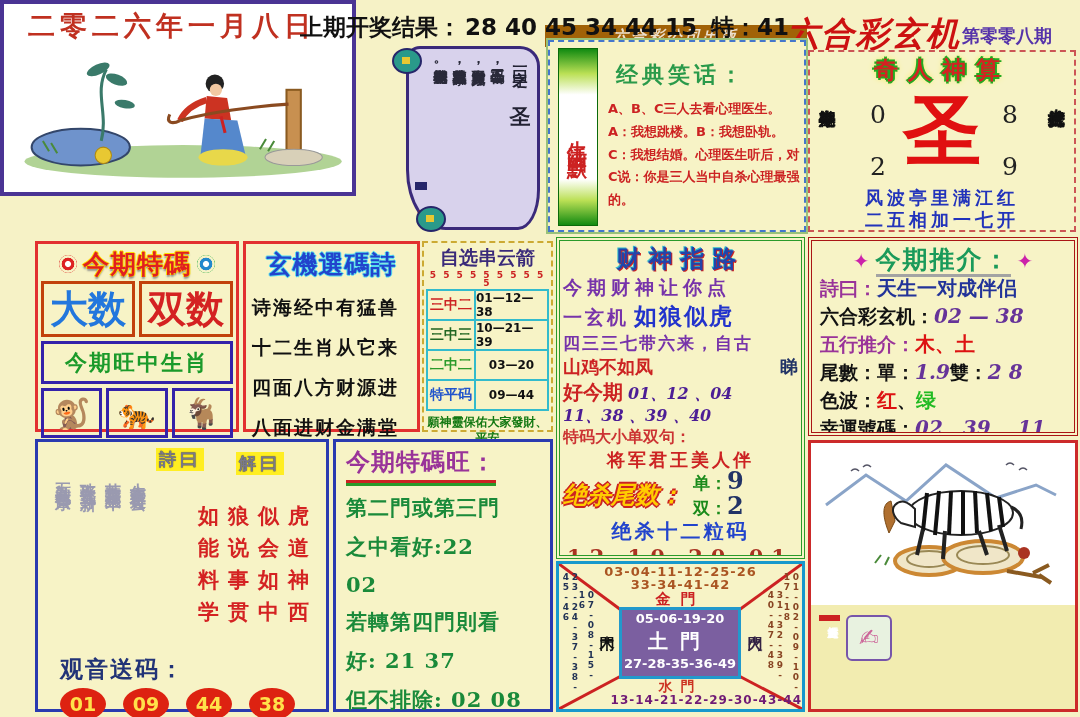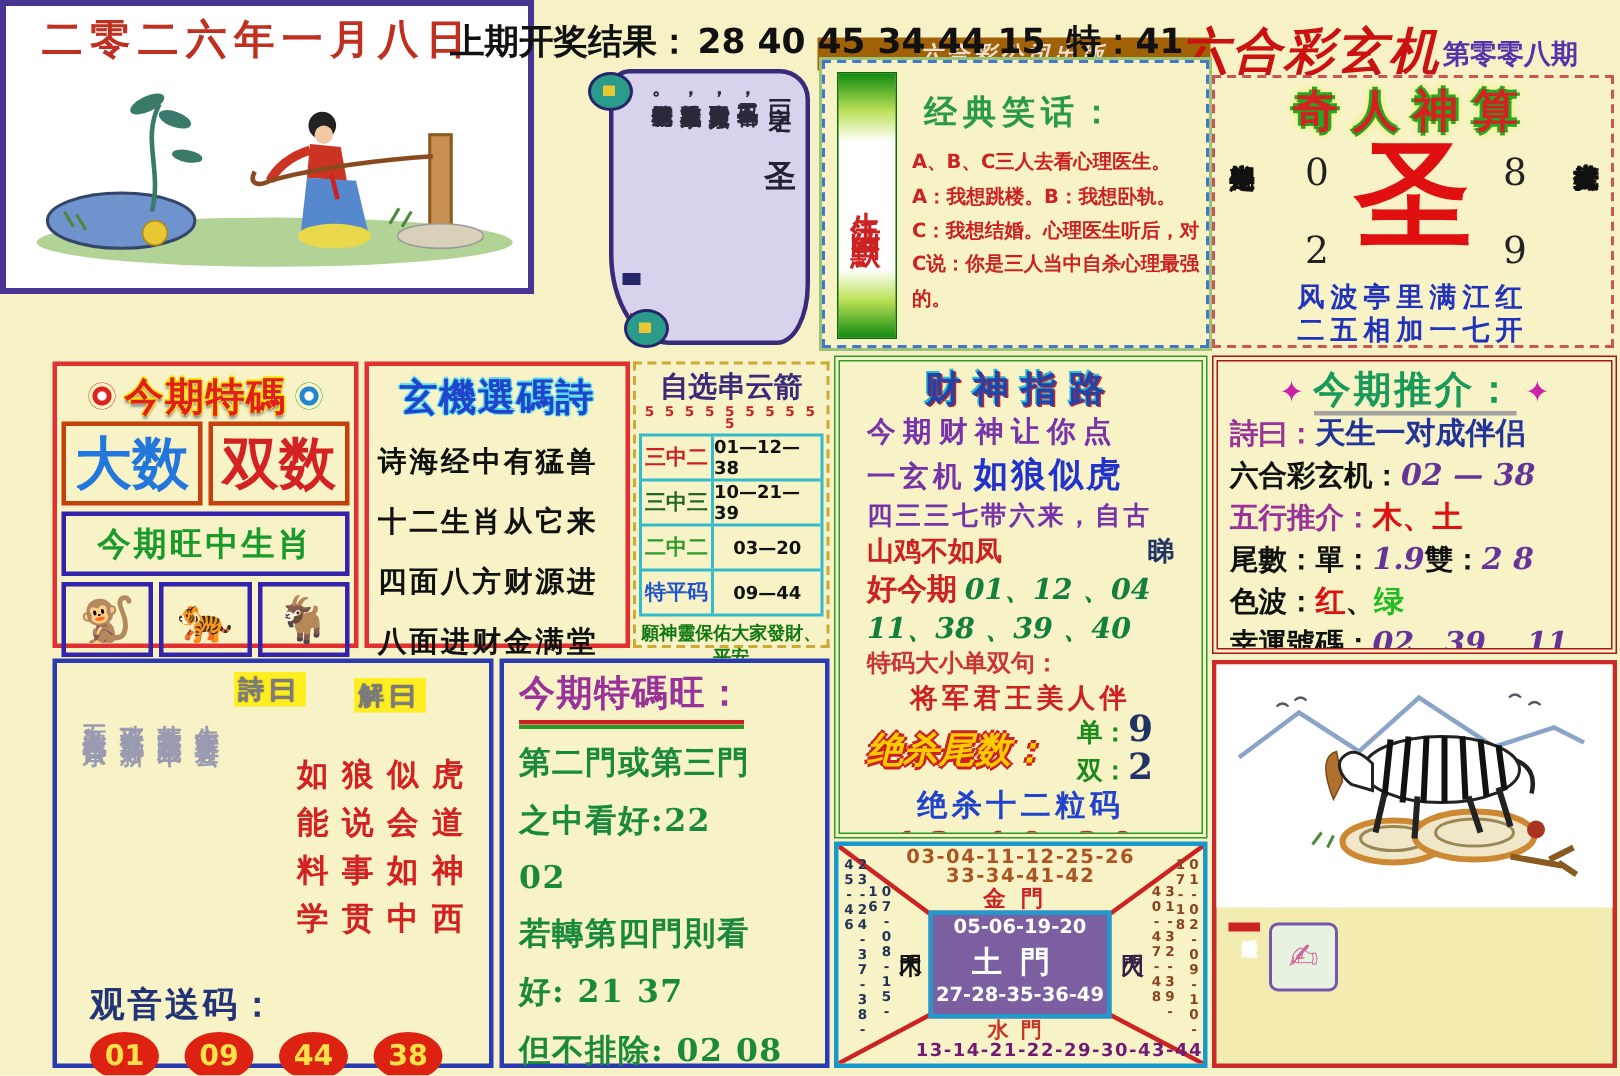--- a/index.html
+++ b/index.html
@@ -44,21 +44,21 @@
   .joke{left:548px;top:40px;width:258px;height:192px;border:2px dashed #4477cc;box-shadow:0 0 0 2px #9ac27a;}
   .banner{position:absolute;left:8px;top:6px;width:38px;height:176px;
       background:linear-gradient(180deg,#118a11 0%,#bbe055 14%,#ffffff 26%,#ffffff 74%,#bbe055 86%,#118a11 100%);
       border:1px solid #0a6a0a;display:flex;align-items:center;justify-content:center;}
   .banner .v{font-size:20px;font-weight:bold;color:#cc2222;font-family:"DejaVu Serif",serif;letter-spacing:6px;}
   .joke-title{position:absolute;left:66px;top:18px;font-size:22px;font-weight:bold;color:#2a9a4a;letter-spacing:4px;}
   .joke-body{position:absolute;left:58px;top:56px;width:192px;font-size:13px;font-weight:bold;color:#cc2222;line-height:1.75;}
 
   
   .wonder{left:808px;top:50px;width:268px;height:182px;border:2px dashed #cc5555;}
-  .wonder-title{position:absolute;left:0;right:0;top:2px;text-align:center;font-size:30px;font-weight:bold;
+  .wonder-title{position:absolute;left:0;right:0;top:2px;text-align:center;font-size:24px;font-weight:bold;
       color:#d42222;font-family:"DejaVu Serif",serif;letter-spacing:10px;
       text-shadow:-2px 0 #22aa22,2px 0 #22aa22,0 -2px #22aa22,0 2px #22aa22,0 0 6px #ffe000;}
   .wleft{left:8px;top:44px;font-size:17px;font-weight:bold;color:#111;height:132px;line-height:1.1;}
   .wright{right:8px;top:44px;font-size:17px;font-weight:bold;color:#111;height:132px;line-height:1.1;}
   .wnum{font-size:25px;color:#222;font-family:"DejaVu Serif",serif;}
   .n0{left:60px;top:48px;} .n1{left:192px;top:48px;} .n2{left:60px;top:100px;} .n3{left:192px;top:100px;}
   .wchar{left:0;right:0;top:40px;text-align:center;font-size:78px;font-weight:bold;color:#e01010;
       font-family:"DejaVu Serif",serif;line-height:1.0;}
   .wline1{left:0;right:0;top:134px;text-align:center;font-size:18px;font-weight:bold;color:#2233bb;
       font-family:"DejaVu Serif",serif;letter-spacing:4px;}
@@ -97,34 +97,34 @@
   .ar-row{display:flex;border-bottom:2px solid #33bbcc;height:28px;}
   .ar-row:last-child{border-bottom:none;}
   .ar-label{width:46px;border-right:2px solid #33bbcc;display:flex;align-items:center;justify-content:center;
       font-size:14px;font-weight:bold;font-family:"DejaVu Serif",serif;}
   .ar-val{flex:1;display:flex;align-items:center;justify-content:center;font-size:12px;font-weight:bold;color:#111;}
   .ar-row.r0 .ar-label{color:#cc2222;} .ar-row.r1 .ar-label{color:#226622;}
   .ar-row.r2 .ar-label{color:#2a9a2a;} .ar-row.r3 .ar-label{color:#2255cc;}
   .ar-bless{margin-top:4px;text-align:center;font-size:12px;font-weight:bold;color:#117711;line-height:1.3;}
 
   
-  .fortune{left:556px;top:237px;width:249px;height:322px;border:4px double #2a9a2a;padding:2px 18px;overflow:hidden;}
+  .fortune{left:556px;top:237px;width:249px;height:322px;border:4px double #2a9a2a;padding:2px 3px;overflow:hidden;}
   .ft-title{text-align:center;font-size:24px;font-weight:bold;color:#2244aa;letter-spacing:8px;
       font-family:"DejaVu Serif",serif;text-shadow:1px 1px 0 #cc2222,-1px -1px 0 #33bbcc;}
   .ft-l1{font-size:19px;font-weight:bold;color:#7733aa;letter-spacing:5px;font-family:"DejaVu Serif",serif;}
   .ft-l2 .a{font-size:19px;font-weight:bold;color:#7733aa;letter-spacing:3px;font-family:"DejaVu Serif",serif;}
   .ft-l2 .b{font-size:23px;font-weight:bold;color:#2233cc;letter-spacing:2px;font-family:"DejaVu Serif",serif;}
   .ft-l3{font-size:17px;font-weight:bold;color:#7733aa;letter-spacing:2px;font-family:"DejaVu Serif",serif;}
   .ft-l4{font-size:18px;font-weight:bold;color:#cc2222;font-family:"DejaVu Serif",serif;}
   .ft-l4 .r{float:right;color:#223366;}
   .ft-l5 .a{font-size:20px;font-weight:bold;color:#cc2222;font-family:"DejaVu Serif",serif;}
-  .ft-l5 .b,.ft-l6{font-size:19px;font-weight:bold;font-style:italic;color:#15803d;font-family:"DejaVu Serif",serif;}
+  .ft-l5 .b,.ft-l6{font-size:16px;font-weight:bold;font-style:italic;color:#4c1d95;font-family:"DejaVu Serif",serif;}
   .ft-l7{font-size:16px;font-weight:bold;color:#cc3333;}
   .ft-l8{text-align:center;font-size:18px;font-weight:bold;color:#cc2222;letter-spacing:3px;font-family:"DejaVu Serif",serif;}
-  .ft-kill{display:flex;align-items:center;height:46px;gap:10px;}
+  .ft-kill{display:flex;align-items:center;height:46px;}
   .ft-kill .lbl{font-size:24px;font-weight:bold;color:#ffcc00;font-family:"DejaVu Serif",serif;font-style:italic;
       text-shadow:-2px 0 #cc2222,2px 0 #cc2222,0 -2px #cc2222,0 2px #cc2222;}
   .ft-kill .col{margin-left:10px;line-height:22px;}
   .ft-kill .glabel{font-size:17px;font-weight:bold;color:#1a8a1a;}
   .ft-kill .gnum{font-size:24px;font-weight:bold;color:#223366;font-family:"DejaVu Serif",serif;}
   .ft-k12{text-align:center;font-size:20px;font-weight:bold;color:#2244cc;letter-spacing:3px;}
   .ft-krow{text-align:center;font-size:21px;font-weight:bold;color:#aa3322;font-family:"DejaVu Serif",serif;letter-spacing:8px;line-height:23px;}
 
   
   .recommend{left:808px;top:237px;width:270px;height:199px;border:4px double #aa1515;padding:2px 8px;overflow:hidden;}

